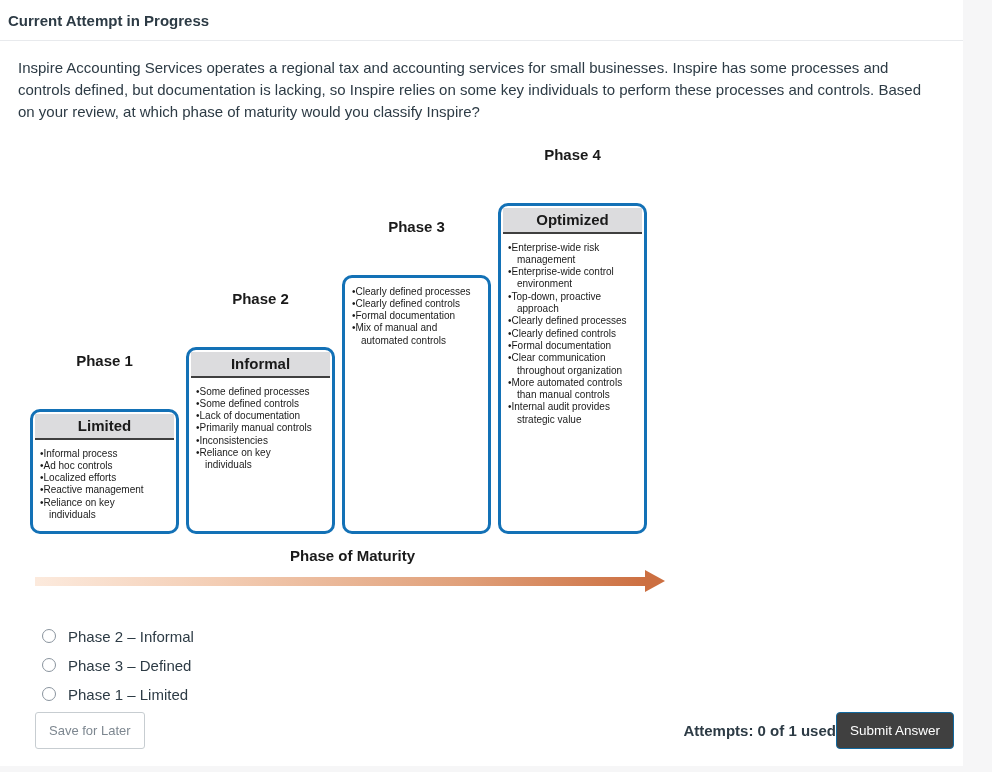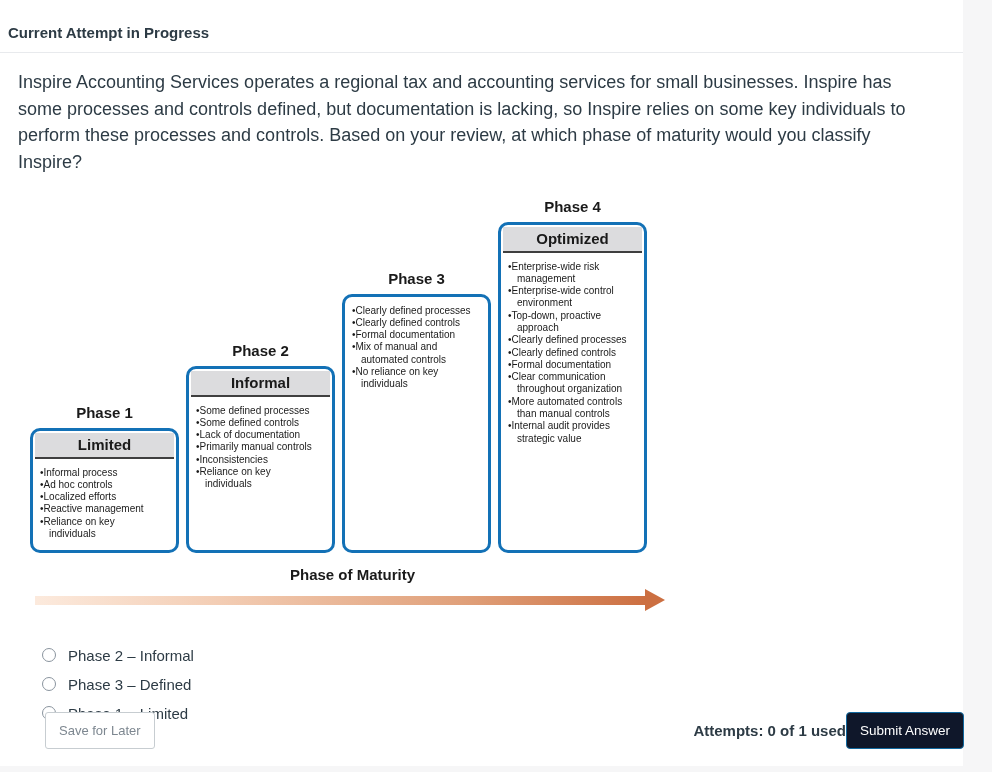--- a/index.html
+++ b/index.html
@@ -12,30 +12,30 @@
   }
   .content {
     position: absolute;
     top: 0; left: 0;
     width: 963px;
     height: 766px;
     background: #ffffff;
   }
   
   .attempt-header {
-    padding: 24px 8px 11px 8px;
+    padding: 12px 8px 11px 8px;
     font-size: 15px;
     font-weight: bold;
     border-bottom: 1px solid #e8eaed;
   }
   
   .question-text {
     margin: 16px 18px 0 18px;
     width: 918px;
-    font-size: 18px;
+    font-size: 15px;
     line-height: 1.48;
     color: #2d3b45;
   }
   
   .diagram {
     margin: 22px 0 0 30px;
     width: 645px;
   }
   .phase-row {
     display: flex;
@@ -52,20 +52,21 @@
     font-weight: bold;
     font-size: 15px;
     margin-bottom: 7px;
     color: #1a1a1a;
   }
   .phase-box {
     border: 3px solid #1371b6;
     border-radius: 10px;
     background: #ffffff;
     overflow: hidden;
+    margin-top: 33px;
   }
   .phase-1 .phase-box { height: 125px; }
   .phase-2 .phase-box { height: 187px; }
   .phase-3 .phase-box { height: 259px; }
   .phase-4 .phase-box { height: 331px; }
   .phase-box-header {
     background: #dcdcde;
     border-bottom: 2px solid #3f3f3f;
     text-align: center;
     font-weight: bold;
@@ -137,21 +138,21 @@
     flex: 0 0 auto;
   }
   .option-label {
     margin-left: 12px;
     font-size: 15px;
     color: #2d3b45;
   }
   
   .footer {
     position: absolute;
-    left: 18px;
+    left: 8px;
     top: 712px;
     width: 963px;
     display: flex;
     align-items: center;
     justify-content: space-between;
     padding: 0 17px 0 27px;
   }
   .save-later-btn {
     background: #ffffff;
     border: 1px solid #c7cdd1;
@@ -165,21 +166,21 @@
   .footer-right {
     display: flex;
     align-items: center;
   }
   .attempts-text {
     font-weight: bold;
     font-size: 15px;
     color: #2d3b45;
   }
   .submit-btn {
-    background: #0f172a;
+    background: #404040;
     border: 1px solid #11699f;
     border-radius: 4px;
     padding: 10px 13px;
     font-size: 13.5px;
     color: #ffffff;
     font-family: "Liberation Sans", sans-serif;
     cursor: pointer;
   }
 </style>
 </head>
@@ -223,21 +224,20 @@
   </div>
 
   <div class="phase-col phase-3">
     <div class="phase-title">Phase 3</div>
     <div class="phase-box">
       <ul class="phase-bullets">
               <li>Clearly defined processes</li>
               <li>Clearly defined controls</li>
               <li>Formal documentation</li>
               <li>Mix of manual and automated controls</li>
-              <li>No reliance on key individuals</li>
             </ul>
     </div>
   </div>
 
   <div class="phase-col phase-4">
     <div class="phase-title">Phase 4</div>
     <div class="phase-box">
       <div class="phase-box-header">Optimized</div>
       <ul class="phase-bullets">
               <li>Enterprise-wide risk management</li>

